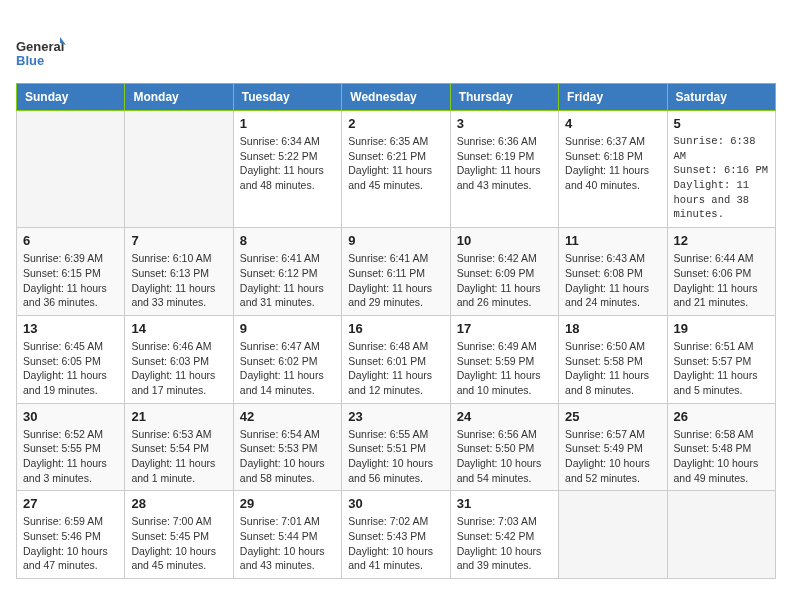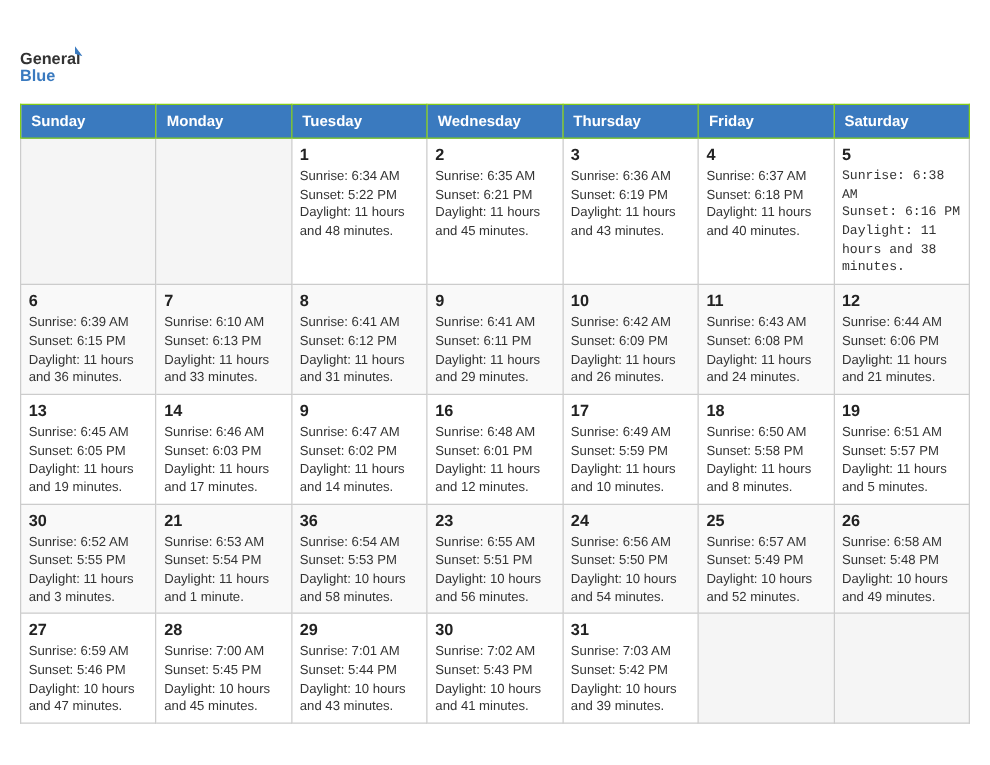--- a/index.html
+++ b/index.html
@@ -236,21 +236,21 @@
 Sunset: 5:55 PM
 Daylight: 11 hours and 3 minutes.</div>
         </td>
         <td>
           <span class="day-number">21</span>
           <div class="day-info" style="white-space: pre-line;">Sunrise: 6:53 AM
 Sunset: 5:54 PM
 Daylight: 11 hours and 1 minute.</div>
         </td>
         <td>
-          <span class="day-number">36</span>
+          <span class="day-number">42</span>
           <div class="day-info" style="white-space: pre-line;">Sunrise: 6:54 AM
 Sunset: 5:53 PM
 Daylight: 10 hours and 58 minutes.</div>
         </td>
         <td>
           <span class="day-number">23</span>
           <div class="day-info" style="white-space: pre-line;">Sunrise: 6:55 AM
 Sunset: 5:51 PM
 Daylight: 10 hours and 56 minutes.</div>
         </td>

